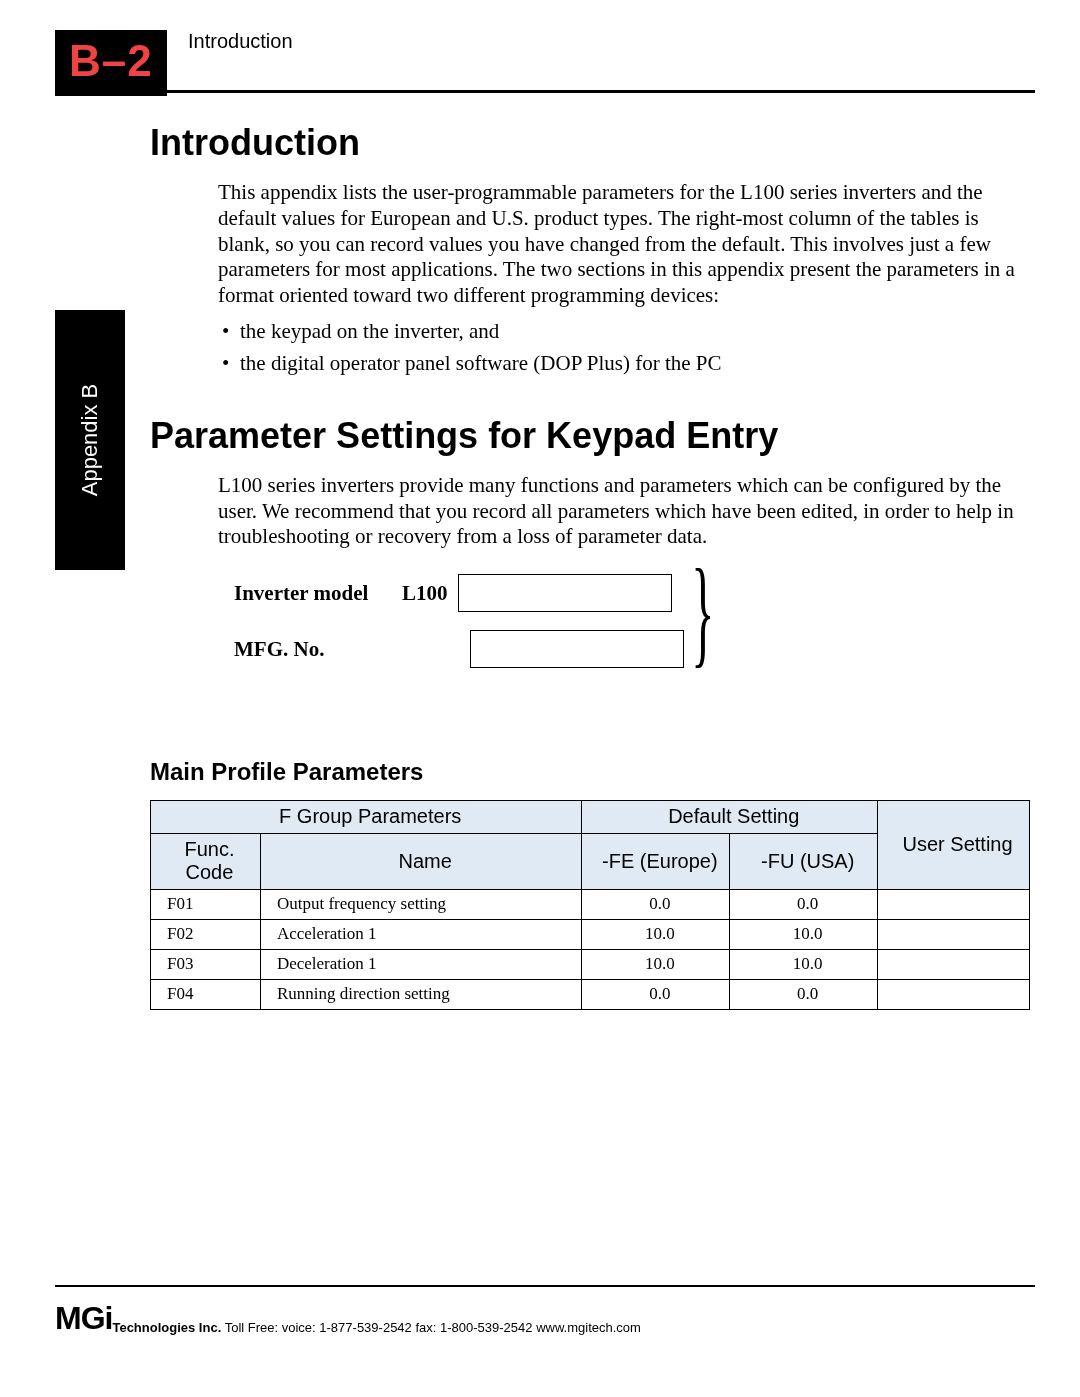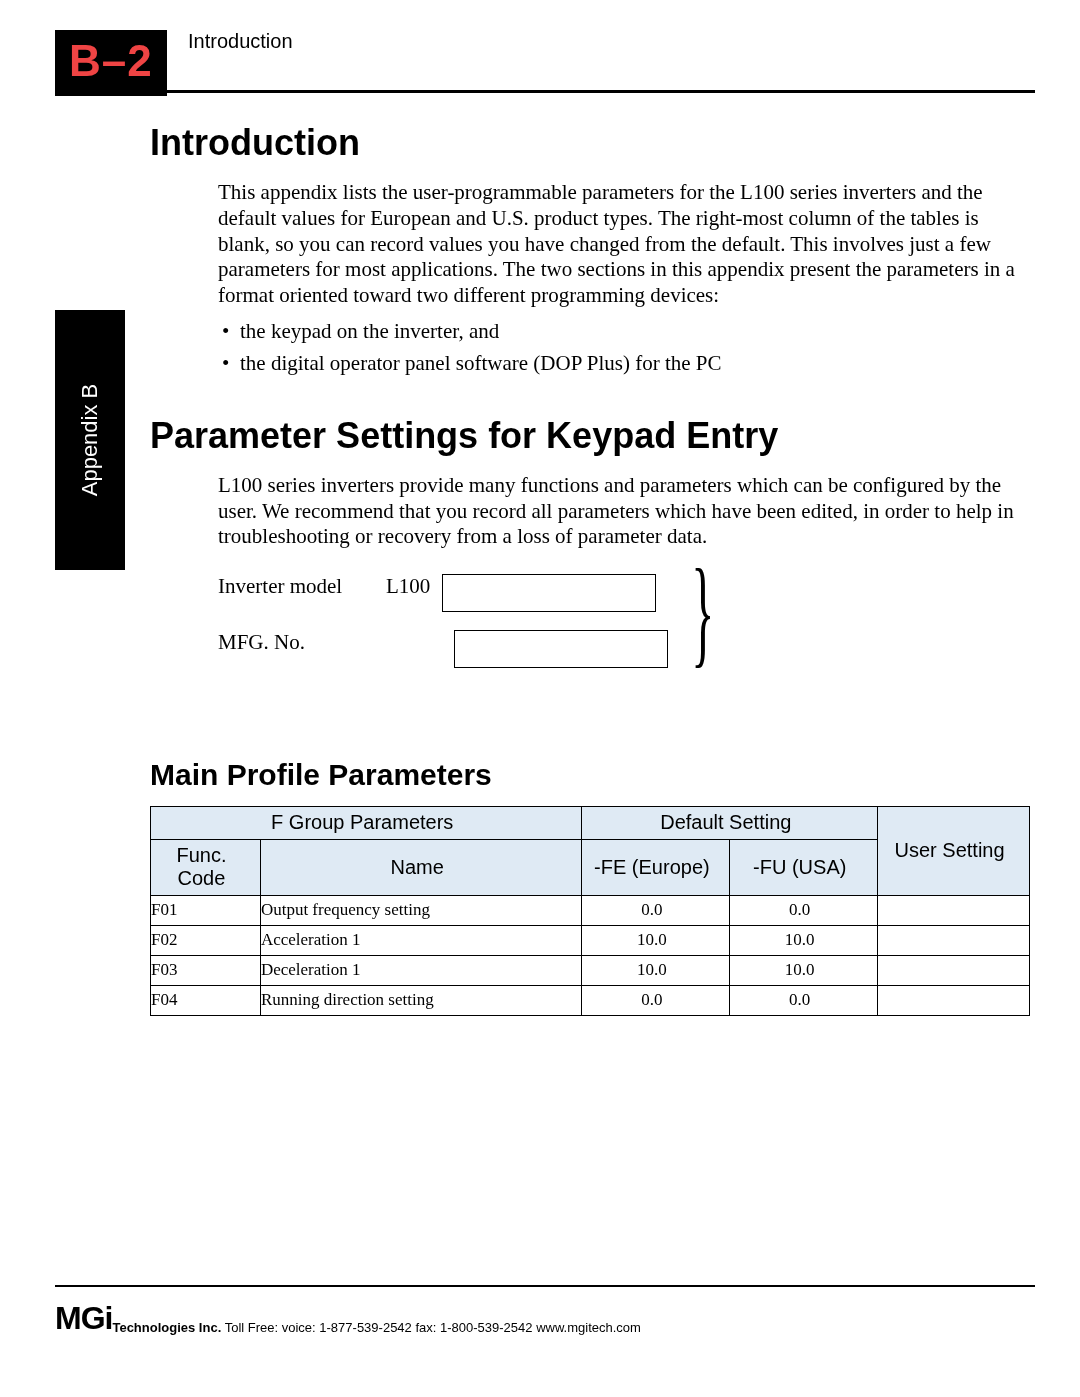--- a/index.html
+++ b/index.html
@@ -23,36 +23,36 @@
   .body p { para-top
      margin-bottom: 12px; }
   .body ul { list-style: none; margin: 10px 0 12px 0; }
   .body ul li { position: relative; padding-left: 22px; margin: 6px 0; }
   .body ul li::before { content: "•"; position: absolute; left: 4px; }
 
   .gap { height: 26px; }
 
   
   .record { position: relative; margin-left: 68px; width: 800px; font-size: 21px; margin-top: 18px; height: 120px; }
-  .rec-row { position: absolute; left: 0; display: flex; align-items: flex-start; }
+  .rec-row { position: absolute; left: 16px; display: flex; align-items: center; font-weight: bold; }
   .rec-row.row1 { top: 6px; }
   .rec-row.row2 { top: 62px; gap: 12px; }
   .rec-label { width: 168px; }
   .rec-prefix { width: 56px; }
   .rec-box { border: 1.5px solid #000; width: 214px; height: 38px; background: #fff; }
   .rec-row.row2 .rec-box { margin-left: 56px; }
   .brace { position: absolute; left: 456px; top: -16px; font-size: 120px; font-family: "Times New Roman", serif; line-height: 1; transform: scaleX(0.4); }
   .rec-note { position: absolute; left: 510px; top: 0; width: 290px; font-size: 21px; line-height: 1.22; }
 
   
-  h2.sub { font-family: Arial, Helvetica, sans-serif; font-weight: 700; font-size: 30px; margin-left: 0; margin-top: 70px; margin-bottom: 14px; }
+  h2.sub { font-family: Arial, Helvetica, sans-serif; font-weight: 700; font-size: 24px; margin-left: 0; margin-top: 70px; margin-bottom: 14px; }
 
   
   table.params { border-collapse: collapse; width: 880px; font-family: Arial, Helvetica, sans-serif; font-size: 20px; }
-  table.params th, table.params td { border: 1px solid #000; padding: 4px 8px 5px 0; vertical-align: middle; }
+  table.params th, table.params td { border: 1px solid #000; padding: 4px 8px 5px 16px; vertical-align: middle; }
   table.params thead th { background: #dfeaf4; font-weight: 400; text-align: center; }
   table.params .col-code { width: 110px; }
   table.params .col-name { width: 322px; }
   table.params .col-fe { width: 148px; }
   table.params .col-fu { width: 148px; }
   table.params .col-user { width: 152px; }
   table.params tbody td { font-family: "Times New Roman", Times, serif; font-size: 17px; }
   table.params tbody td.code { }
   table.params tbody td.num { text-align: center; }
   table.params tbody td.user { }

